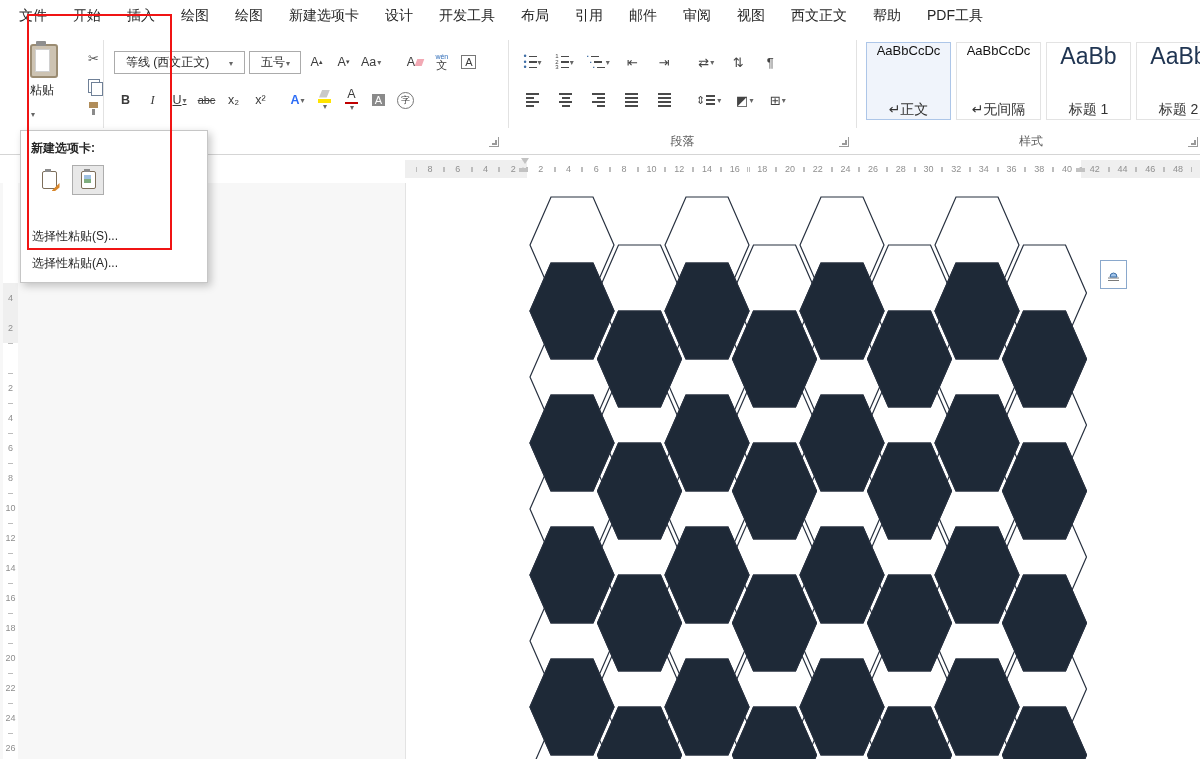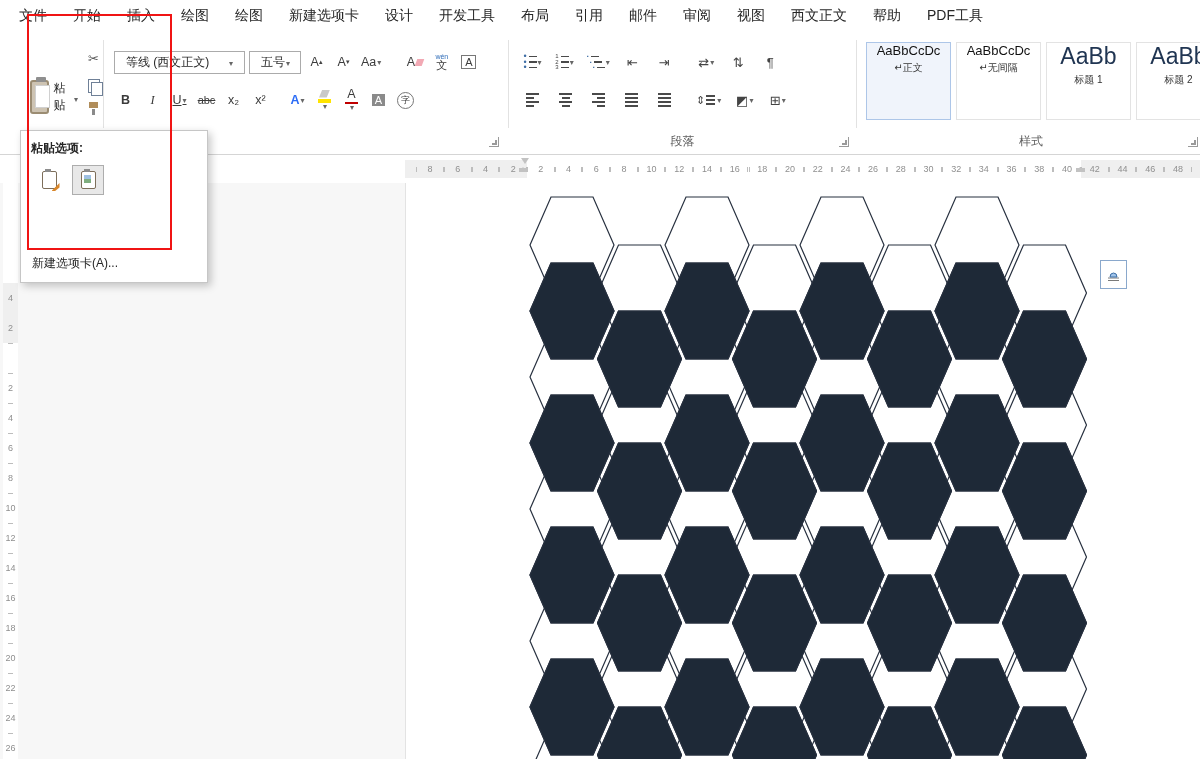--- a/index.html
+++ b/index.html
@@ -17,21 +17,21 @@
   .gsep{position:absolute;top:10px;bottom:26px;width:1px;background:#e2e2e2}
   .glabel{position:absolute;bottom:4px;left:0;right:0;text-align:center;font-size:12px;color:#5f5f5f}
   .launcher{position:absolute;bottom:7px;width:9px;height:9px;border-right:1px solid #9a9a9a;border-bottom:1px solid #9a9a9a}
   .launcher::after{content:"";position:absolute;right:1px;bottom:1px;width:3px;height:3px;border-right:2px solid #9a9a9a;border-bottom:2px solid #9a9a9a}
   .row{position:absolute;left:6px;display:flex;align-items:center;gap:4px}
   .ibtn{display:inline-flex;align-items:center;justify-content:center;height:24px;min-width:19px;padding:0 2px;font-size:12.5px;color:#3b3b3b;background:transparent;border:0}
   .caret::after{content:"▾";font-size:8px;color:#666;margin-left:1px}
   .combo{display:flex;align-items:center;justify-content:space-between;height:23px;border:1px solid #ababab;background:#fff;font-size:12px;padding:0 11px;box-sizing:border-box;white-space:nowrap;overflow:hidden}
 
   
-  .paste-btn{position:absolute;left:8px;top:8px;width:48px;height:112px;display:flex;flex-direction:row;align-items:center;padding-top:6px;gap:4px;box-sizing:border-box}
+  .paste-btn{position:absolute;left:8px;top:8px;width:48px;height:112px;display:flex;flex-direction:column;align-items:flex-start;padding-top:6px;gap:4px;box-sizing:border-box}
   .clipboard-big{position:relative;width:24px;height:30px;border:2px solid #9b8c72;border-radius:3px;background:#cdc3b2}
   .clipboard-big::before{content:"";position:absolute;left:4px;top:-5px;width:10px;height:5px;background:#8f8f8f;border-radius:1px}
   .clipboard-big::after{content:"";position:absolute;left:3px;top:3px;width:13px;height:21px;background:#fff;border:1px solid #d0d0d0}
   .paste-lb{font-size:12px;color:#262626}
   .clipcol{position:absolute;left:60px;top:16px;display:flex;flex-direction:column;gap:9px;align-items:center}
   .cut::before{content:"✂";font-size:13px;color:#555}
   .icon-copy{width:10px;height:12px;border:1.5px solid #6f8097;background:#fff;position:relative;display:inline-block}
   .icon-copy::after{content:"";position:absolute;left:2px;top:2px;width:10px;height:12px;border:1.5px solid #6f8097;background:#fff}
   .icon-painter{width:13px;height:13px;position:relative;display:inline-block}
   .icon-painter::before{content:"";position:absolute;left:2px;top:0;width:9px;height:6px;background:#b08d5a}
@@ -69,23 +69,23 @@
   .g13{font-size:13px;color:#444}
   .bars{display:flex;flex-direction:column;gap:2.5px;width:13px}
   .bars i{height:1.5px;background:#4a4a4a;display:block;width:13px}
   .bars.left i:nth-child(2),.bars.left i:nth-child(4){width:8px}
   .bars.center i:nth-child(2),.bars.center i:nth-child(4){width:8px;margin:0 auto}
   .bars.right i:nth-child(2),.bars.right i:nth-child(4){width:8px;margin-left:auto}
   .lsp{display:inline-flex;align-items:center;gap:1px;font-size:11px;color:#444}
 
   
   .stylerow{position:absolute;left:4px;top:12px;display:flex;gap:5px}
-  .stylecard{width:85px;height:78px;background:#fff;border:1px solid #e3e3e3;display:flex;flex-direction:column;align-items:center;justify-content:flex-start;gap:3px;box-sizing:border-box;overflow:hidden}
+  .stylecard{width:85px;height:78px;background:#fff;border:1px solid #e3e3e3;display:flex;flex-direction:column;align-items:center;justify-content:space-between;gap:3px;box-sizing:border-box;overflow:hidden}
   .stylecard .pv{font-size:13px;color:#111;white-space:nowrap;max-width:79px;overflow:hidden}
-  .stylecard .nm{font-size:10px;color:#333;white-space:nowrap}
+  .stylecard .nm{font-size:14px;color:#333;white-space:nowrap}
   .stylecard.big .pv{font-size:23px;color:#203552}
   .stylecard.selected{background:#f0f4fb;border-color:#adc6e8}
 
   
   .ruler-h{position:absolute;left:0;top:155px;width:1200px;height:28px;background:#fff}
   .hcells{position:absolute;top:5px;height:18px;display:flex}
   .hcells.margin{background:#efefef}
   .hcell{flex:0 0 27.7px;width:27.7px;display:flex;align-items:center;justify-content:space-between;font-size:9px;color:#8f8f8f;box-sizing:border-box}
   .hcell::before,.hcell::after{content:"";width:1px;height:5px;background:#bdbdbd}
   .im-first{position:absolute;left:521px;top:3px;width:0;height:0;border:4px solid transparent;border-top:6px solid #c2c2c2}
@@ -490,27 +490,28 @@
     </svg>
   <div class="layout-btn">
     <svg width="17" height="17" viewBox="0 0 17 17">
       <path d="M3 12 h11 M3 14.5 h11" stroke="#7a7a7a" stroke-width="1"></path>
       <path d="M5 11 a3.5 4 0 0 1 7 0 z" fill="#9fc3ea" stroke="#3c6ea5" stroke-width="1"></path>
     </svg>
   </div>
 </div>
 
 <div class="paste-menu">
-  <div class="pm-title">粘贴选项:</div>
+  <div class="pm-title">新建选项卡:</div>
   <div class="pm-icons">
     <span class="pm-icon">
         <span class="mini-clip paint"></span>
       </span>
     <span class="pm-icon sel">
         <span class="mini-clip pic"></span>
       </span>
   </div>
   <div class="pm-items">
-      <div class="pm-item">新建选项卡(A)...</div>
+    <div class="pm-item">选择性粘贴(S)...</div>
+      <div class="pm-item">选择性粘贴(A)...</div>
   </div>
 </div>
 
 <div class="red-rect"></div>
 
 </body></html>

